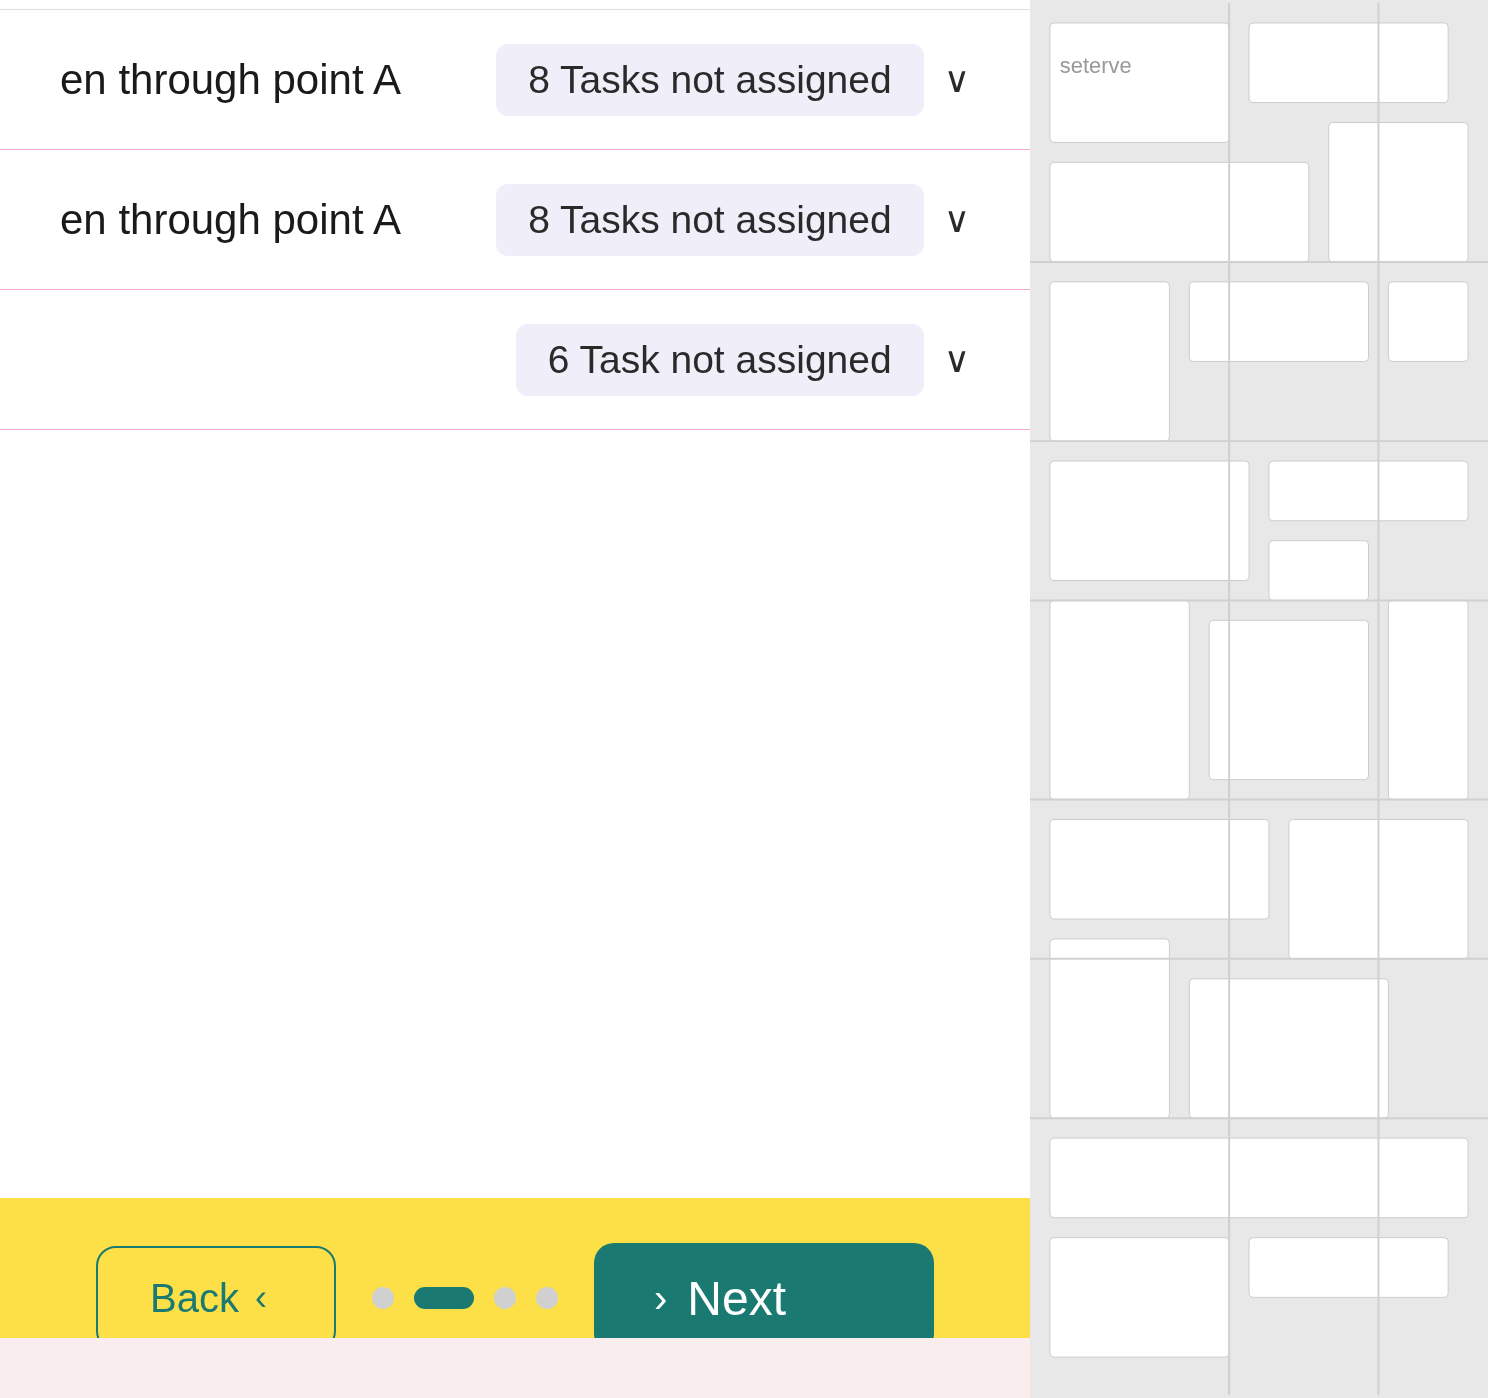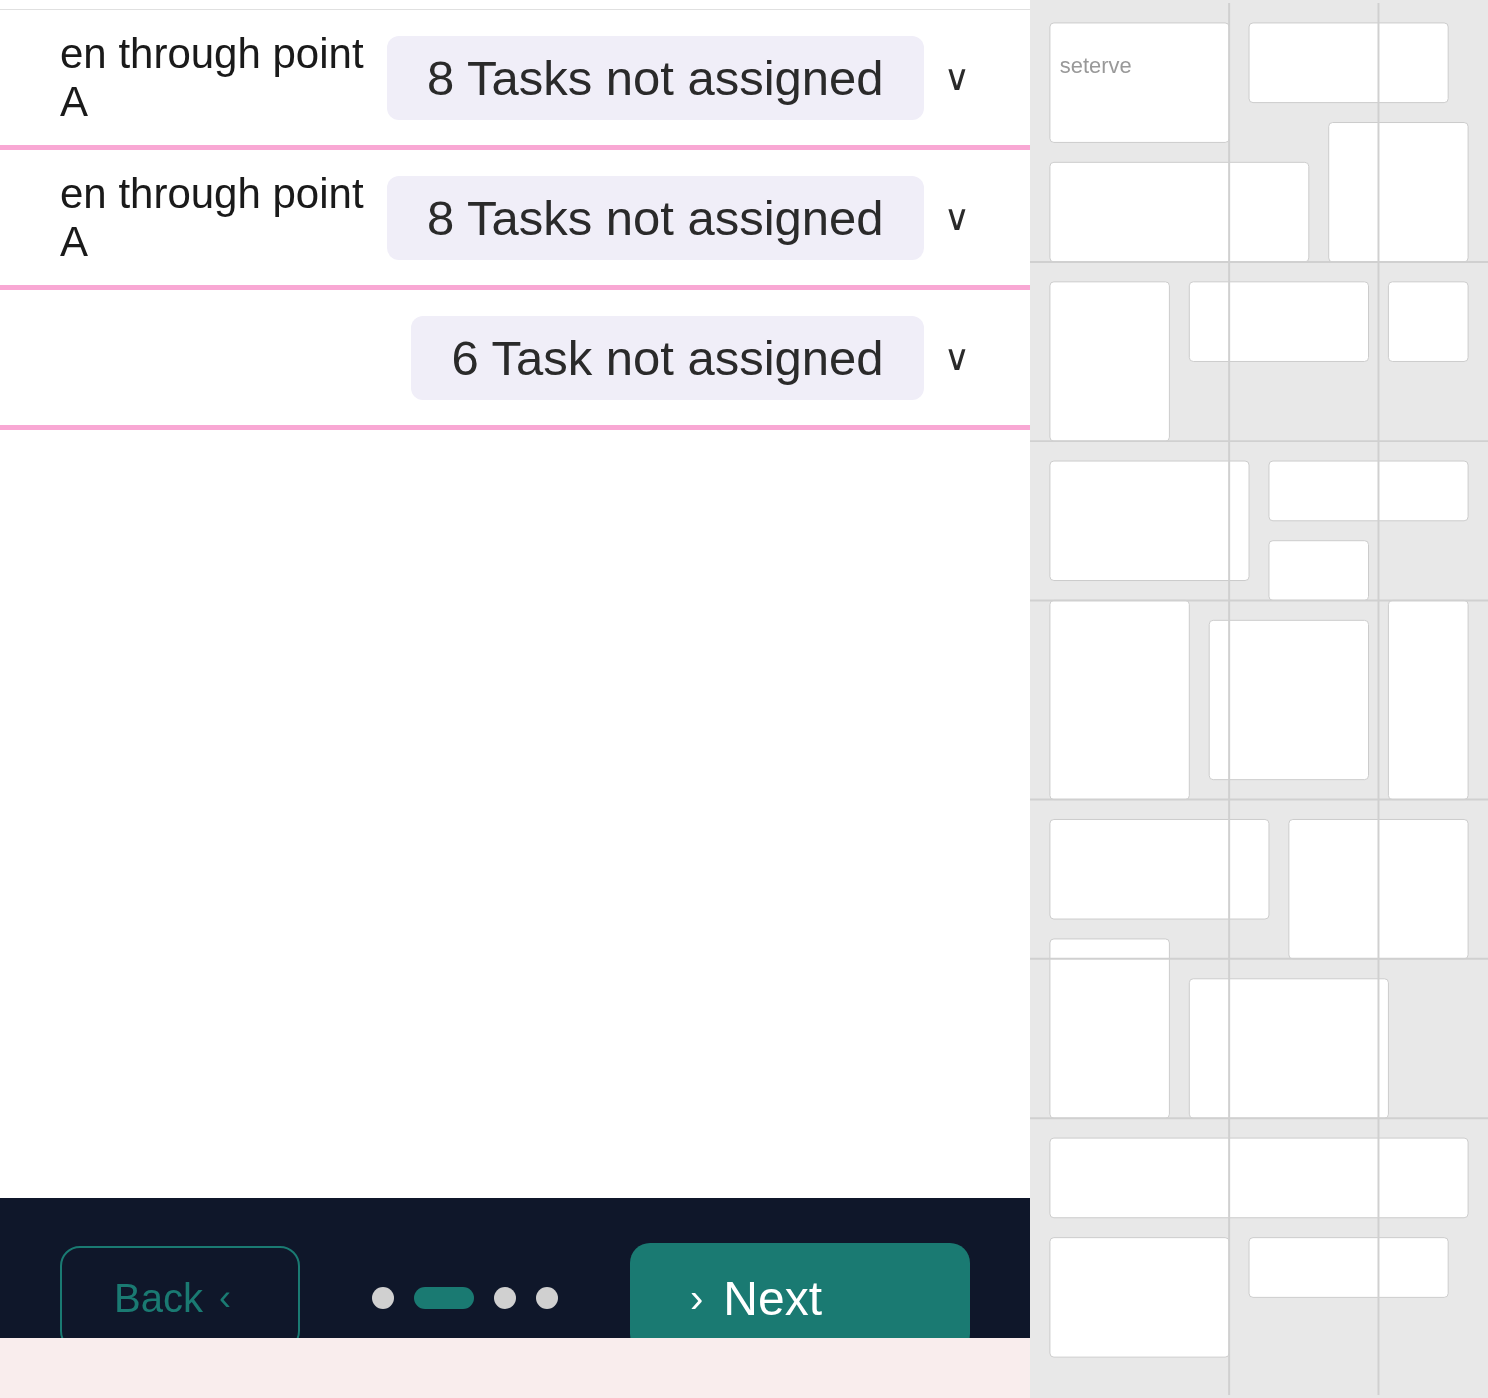--- a/index.html
+++ b/index.html
@@ -70,61 +70,61 @@
     .task-rows-container {
       flex: 1;
       overflow: hidden;
     }
 
     .task-row {
       display: flex;
       align-items: center;
       padding: 0 60px;
       height: 140px;
-      border-bottom: 5px solid #f9a8d4;
+      border-bottom: 1px solid #f9a8d4;
       background: #ffffff;
     }
 
     .task-row-label {
       flex: 1;
       font-size: 42px;
       font-weight: 400;
       color: #1a1a1a;
     }
 
     .task-badge-wrapper {
       display: flex;
       align-items: center;
       gap: 20px;
     }
 
     .task-badge {
       background: #f0eef8;
       border-radius: 12px;
-      padding: 14px 40px;
-      font-size: 49px;
+      padding: 14px 32px;
+      font-size: 39px;
       color: #2a2a2a;
       font-weight: 400;
       white-space: nowrap;
     }
 
     .chevron-icon {
       font-size: 36px;
       color: #2a2a2a;
       font-weight: 300;
     }
 
     
     .nav-footer {
       height: 200px;
       display: flex;
       align-items: center;
       justify-content: space-between;
-      padding: 0 60px;
-      background: #0f172a;
+      padding: 0 96px;
+      background: #fde047;
     }
 
     .back-button {
       display: flex;
       align-items: center;
       gap: 16px;
       border: 2px solid #1a7a72;
       border-radius: 20px;
       padding: 28px 52px;
       background: transparent;

